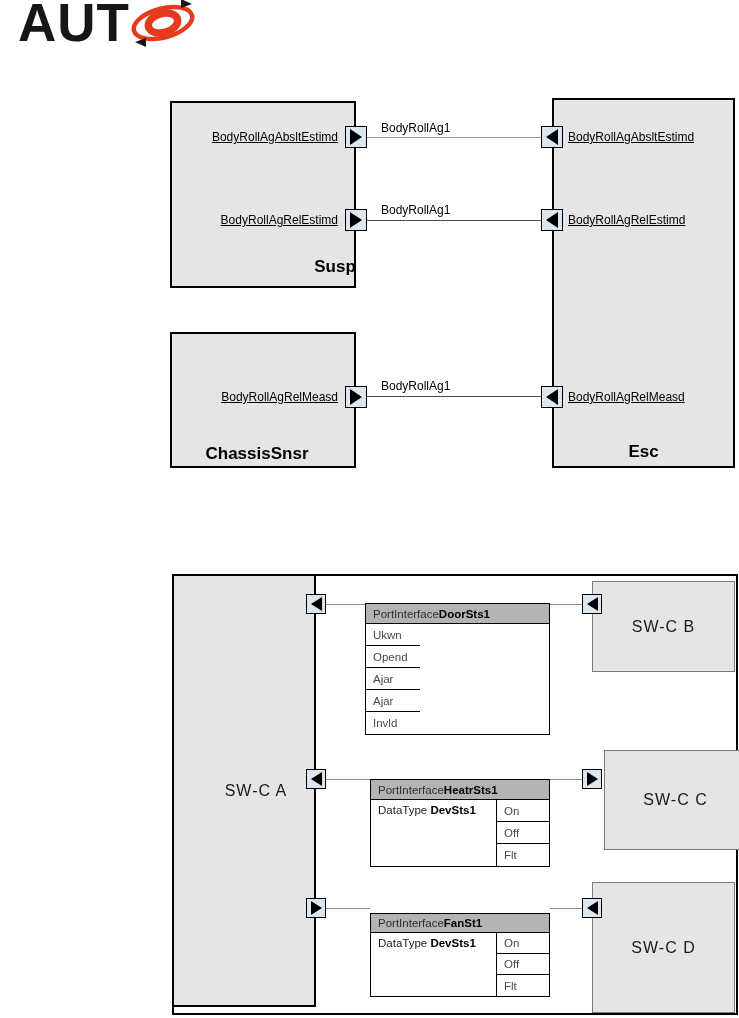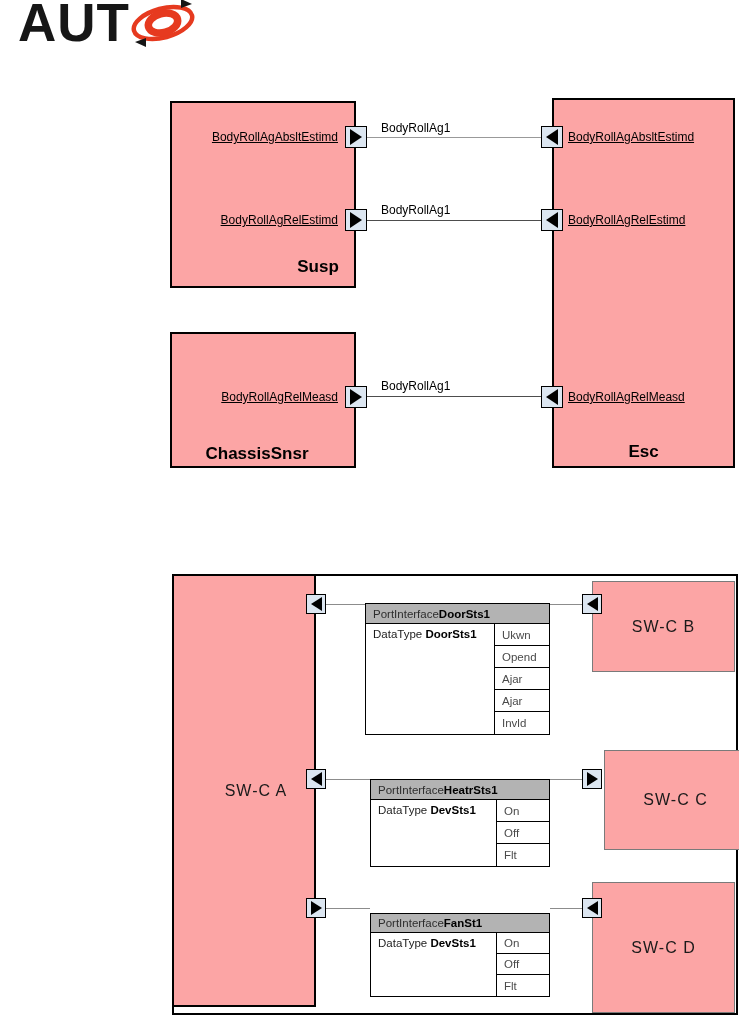--- a/index.html
+++ b/index.html
@@ -4,21 +4,21 @@
 <style>
   html,body{margin:0;padding:0;background:#fff;}
   #canvas{position:relative;width:739px;height:1018px;background:#ffffff;overflow:hidden;
           font-family:"Liberation Sans",sans-serif;color:#000;}
 
   
   .logo{position:absolute;left:18px;top:-3px;height:52px;display:flex;align-items:center;}
   .logo-text{font-size:53px;font-weight:bold;letter-spacing:1px;color:#161616;line-height:48px;}
 
   
-  .comp{position:absolute;box-sizing:border-box;background:#fca5a5;border:2px solid #000;}
+  .comp{position:absolute;box-sizing:border-box;background:#e5e5e5;border:2px solid #000;}
   .comp.gray-border{border:1.5px solid #7a7a7a;display:flex;align-items:center;justify-content:center;}
   .frame{position:absolute;box-sizing:border-box;border:2px solid #000;background:transparent;}
 
   .comp-label{position:absolute;font-weight:bold;font-size:17px;text-align:center;color:#000;}
   .sw-label{font-size:16px;letter-spacing:1px;color:#1a1a1a;white-space:nowrap;}
   .sw-label-a{position:absolute;font-size:16px;letter-spacing:1px;color:#1a1a1a;text-align:center;}
 
   
   .port{position:absolute;box-sizing:border-box;background:#dce6f1;border:1.5px solid #000;
         display:flex;align-items:center;justify-content:center;}
@@ -66,21 +66,21 @@
       <polygon points="16,49 5,44 16,40" fill="#161616"></polygon>
     </svg>
   </div>
 
   <div>
 
     <div class="comp" style="left:170px;top:101px;width:186px;height:187px;"></div>
     <div class="comp" style="left:170px;top:332px;width:186px;height:136px;"></div>
     <div class="comp" style="left:552px;top:98px;width:183px;height:370px;"></div>
 
-    <div class="comp-label" style="left:170px;top:257px;width:208px;padding-left:44px;">Susp</div>
+    <div class="comp-label" style="left:187px;top:257px;width:208px;padding-left:44px;">Susp</div>
     <div class="comp-label" style="left:156px;top:444px;width:202px;">ChassisSnsr</div>
     <div class="comp-label" style="left:552px;top:442px;width:183px;">Esc</div>
 
     <div class="hline light" style="left:366px;top:137px;width:176px;"></div>
     <div class="hline" style="left:366px;top:220px;width:176px;"></div>
     <div class="hline" style="left:366px;top:396px;width:176px;"></div>
 
     <div class="conn-label" style="left:381px;top:121px;width:150px;">BodyRollAg1</div>
     <div class="conn-label" style="left:381px;top:203px;width:150px;">BodyRollAg1</div>
     <div class="conn-label" style="left:381px;top:379px;width:150px;">BodyRollAg1</div>
@@ -158,21 +158,20 @@
     <div class="port p20" style="left:582px;top:898px;">
         <span class="tri-l"></span>
       </div>
 
     <div class="pi-table" style="left:365px;top:603px;width:185px;">
       <div class="pi-header" style="height:21px;">
           <span>PortInterface </span>
           <b>DoorSts1</b>
         </div>
       <div class="pi-body">
-        <div class="pi-left"><span>DataType </span><b>DoorSts1</b></div>
         <div class="pi-vals" style="width:54px;">
           <div class="pi-val" style="height:22px;">Ukwn</div>
           <div class="pi-val" style="height:22px;">Opend</div>
           <div class="pi-val" style="height:22px;">Ajar</div>
           <div class="pi-val" style="height:22px;">Ajar</div>
           <div class="pi-val" style="height:22px;">Invld</div>
         </div>
       </div>
     </div>
 

